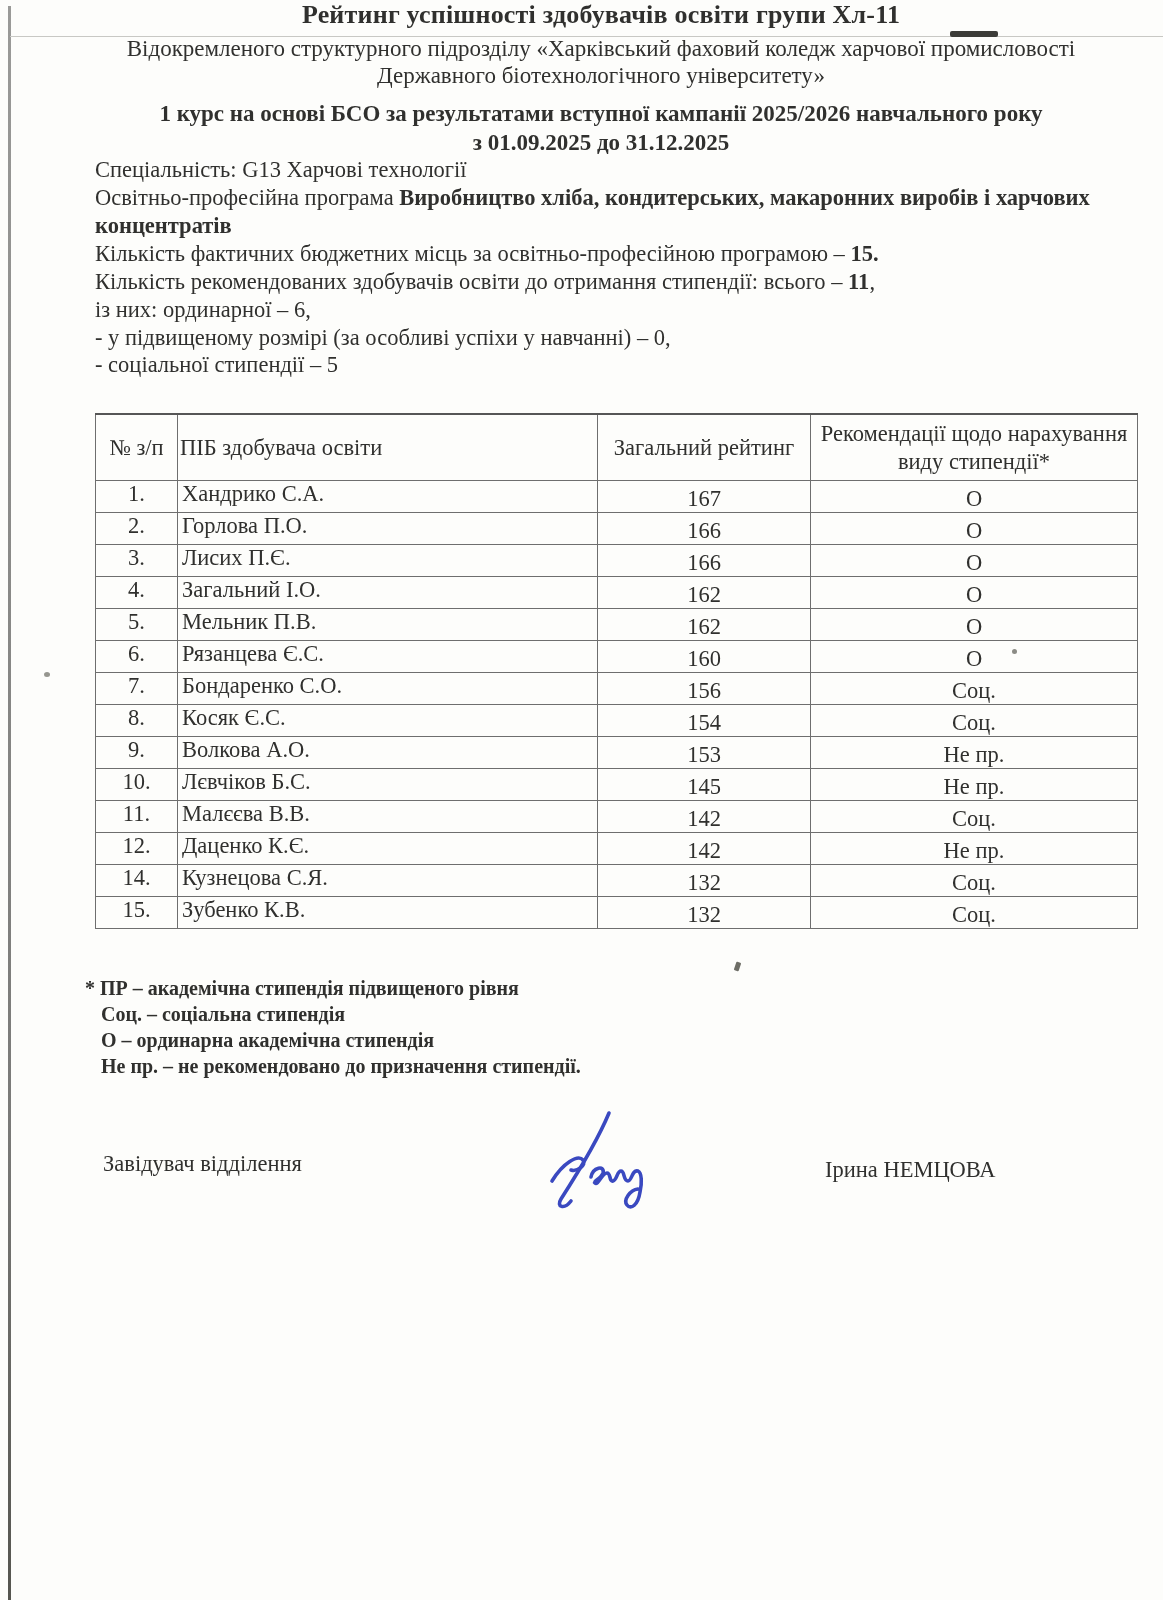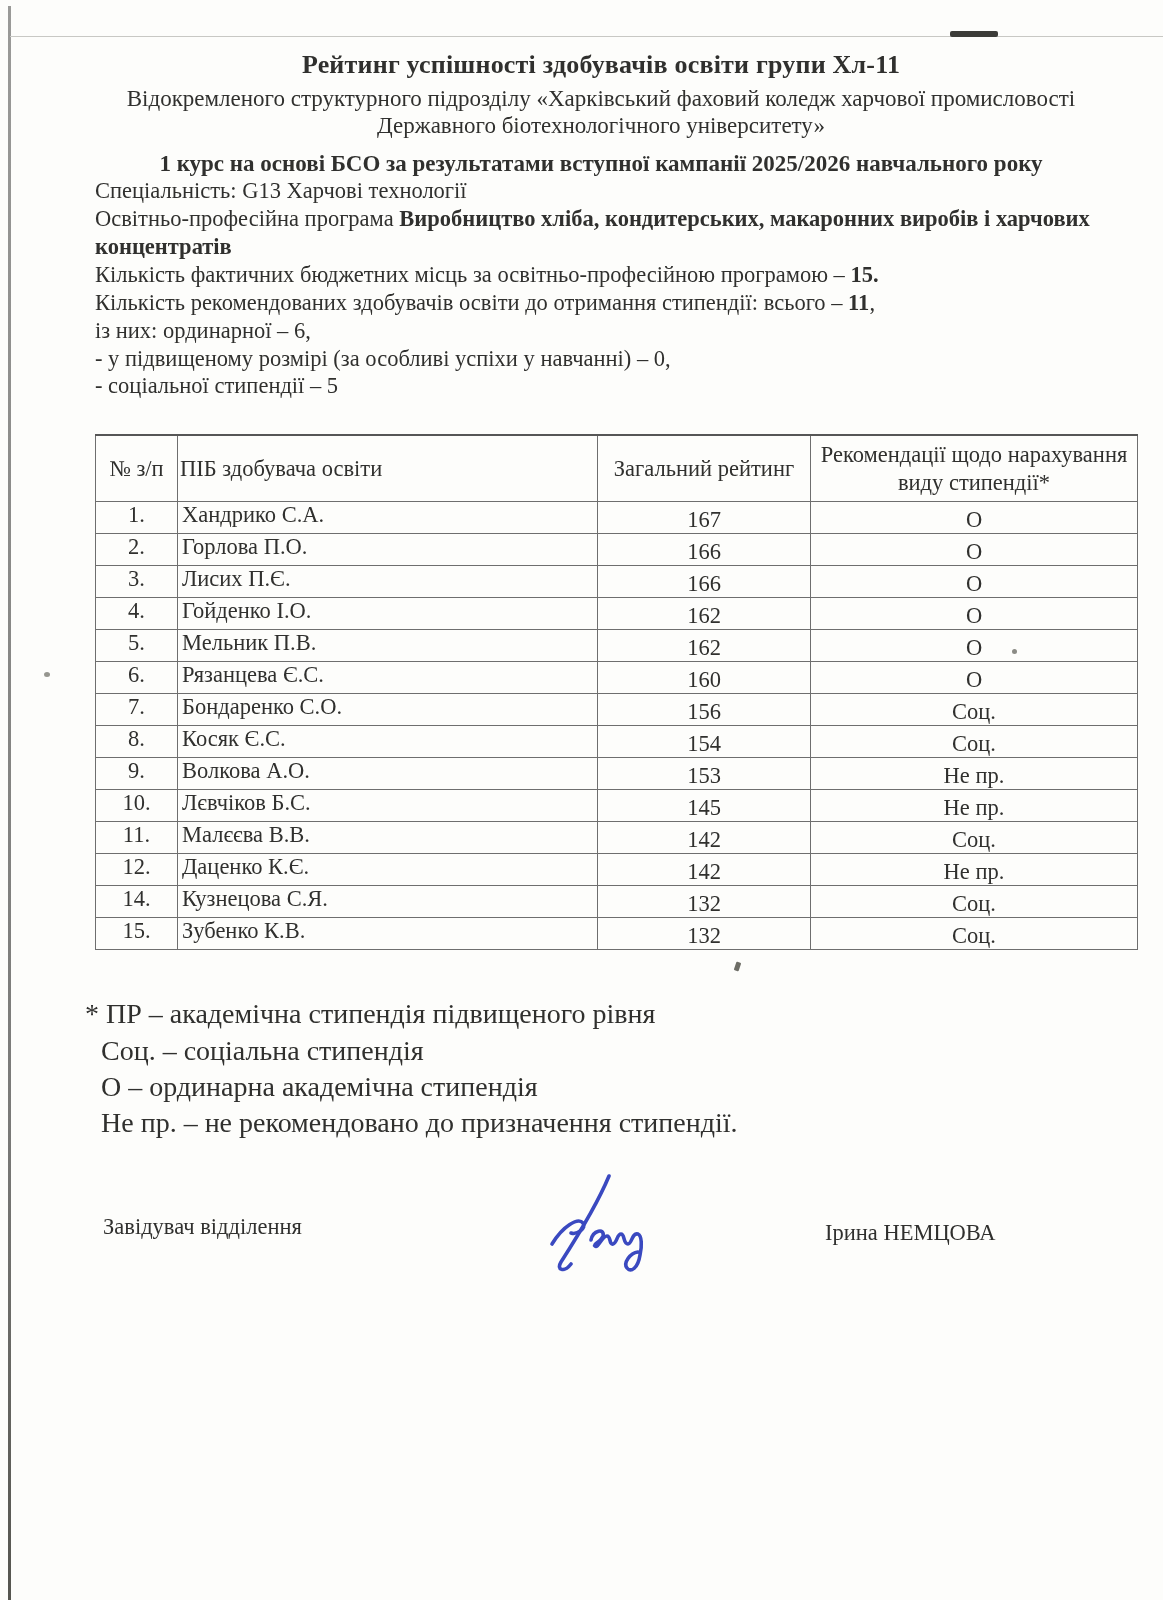--- a/index.html
+++ b/index.html
@@ -1,42 +1,42 @@
 <!DOCTYPE html>
 <html><head>
 <meta charset="utf-8">
 <style>
   html,body{margin:0;padding:0;background:#ffffff;}
   .page{
     position:relative;width:1163px;height:1600px;background:#fdfdfb;
     font-family:"Liberation Serif", serif;color:#30302e;overflow:hidden;
   }
   .content{position:absolute;left:95px;top:0;width:1012px;}
-  .head{text-align:center;padding-top:50px;}
+  .head{text-align:center;}
   .title{font-size:26px;font-weight:bold;letter-spacing:.2px;white-space:nowrap;}
   .org{font-size:23px;margin-top:5px;line-height:1.18;white-space:nowrap;}
   .org2{font-size:23px;line-height:1.18;white-space:nowrap;}
   .campaign{font-size:23px;font-weight:bold;margin-top:12px;white-space:nowrap;}
   .period{font-size:23px;font-weight:bold;margin-top:3px;}
   .details{font-size:22.5px;line-height:1.24;}
   .details .ln{margin:0;}
   .details strong{font-weight:bold;}
   table.rating{border-collapse:collapse;margin-top:34px;width:1022px;table-layout:fixed;}
   table.rating th,table.rating td{border:1px solid #6e6e6e;}
   table.rating th{font-weight:normal;font-size:22.5px;line-height:1.22;padding:5px 2px;vertical-align:middle;border-top:2px solid #565656;}
   table.rating td{font-size:22.5px;height:31px;padding:0 4px;}
   .c-num{width:77px;text-align:center;}
   .c-name{width:415px;text-align:left;}
   .c-rating{width:208px;text-align:center;}
   .c-rec{width:322px;text-align:center;}
   td.c-num{vertical-align:top;padding-top:1px;}
   td.c-name{vertical-align:top;padding-top:1px;padding-left:10px;}
   td.c-rating{vertical-align:bottom;padding-bottom:2px;}
   td.c-rec{vertical-align:bottom;padding-bottom:2px;}
-  .footnotes{margin-top:46px;font-size:28px;line-height:1.3;margin-left:-10px;}
+  .footnotes{margin-top:46px;font-size:20px;line-height:1.3;margin-left:-10px;font-weight:bold;}
   .fn-indent{padding-left:16px;}
   .signoff{position:relative;margin-top:30px;height:120px;font-size:22.5px;}
   .sign-pos{position:absolute;left:8px;top:42px;}
   .sign-name{position:absolute;left:730px;top:48px;}
   .sign-svg{position:absolute;left:450px;top:0;}
   
   .edge-left{position:absolute;left:8px;top:6px;width:3px;height:1594px;background:linear-gradient(#9a9a98 0%,#7a7a78 70%,#55554f 100%);}
   .top-line{position:absolute;left:10px;top:36px;width:1153px;height:1px;background:#c8c8c4;}
   .top-blob{position:absolute;left:950px;top:31px;width:48px;height:6px;background:#3c3c38;border-radius:2px;}
   .speck-a{position:absolute;left:44px;top:672px;width:6px;height:5px;background:#96968f;border-radius:50%;}
@@ -55,20 +55,21 @@
   <div class="speck-b"></div>
   <div class="speck-c"></div>
 
   <div class="content">
 
     <div class="head">
       <div class="title">Рейтинг успішності здобувачів освіти групи Хл-11</div>
       <div class="org">Відокремленого структурного підрозділу «Харківський фаховий коледж харчової промисловості</div>
       <div class="org2">Державного біотехнологічного університету»</div>
       <div class="campaign">1 курс на основі БСО за результатами вступної кампанії 2025/2026 навчального року</div>
+      <div class="period">з 01.09.2025 до 31.12.2025</div>
     </div>
 
     <div class="details">
       <div class="ln">Спеціальність: G13 Харчові технології</div>
       <div class="ln"><span>Освітньо-професійна програма </span><strong>Виробництво хліба, кондитерських, макаронних виробів і харчових концентратів</strong></div>
       <div class="ln"><span>Кількість фактичних бюджетних місць за освітньо-професійною програмою – </span><strong>15.</strong></div>
       <div class="ln"><span>Кількість рекомендованих здобувачів освіти до отримання стипендії: всього – </span><strong>11</strong><span>,</span></div>
       <div class="ln">із них: ординарної – 6,</div>
       <div class="ln">- у підвищеному розмірі (за особливі успіхи у навчанні) – 0,</div>
       <div class="ln">- соціальної стипендії – 5</div>
@@ -97,21 +98,21 @@
             <td class="c-rec">О</td>
           </tr>
           <tr>
             <td class="c-num">3.</td>
             <td class="c-name">Лисих П.Є.</td>
             <td class="c-rating">166</td>
             <td class="c-rec">О</td>
           </tr>
           <tr>
             <td class="c-num">4.</td>
-            <td class="c-name">Гойденко І.О.</td>
+            <td class="c-name">Загальний І.О.</td>
             <td class="c-rating">162</td>
             <td class="c-rec">О</td>
           </tr>
           <tr>
             <td class="c-num">5.</td>
             <td class="c-name">Мельник П.В.</td>
             <td class="c-rating">162</td>
             <td class="c-rec">О</td>
           </tr>
           <tr>

